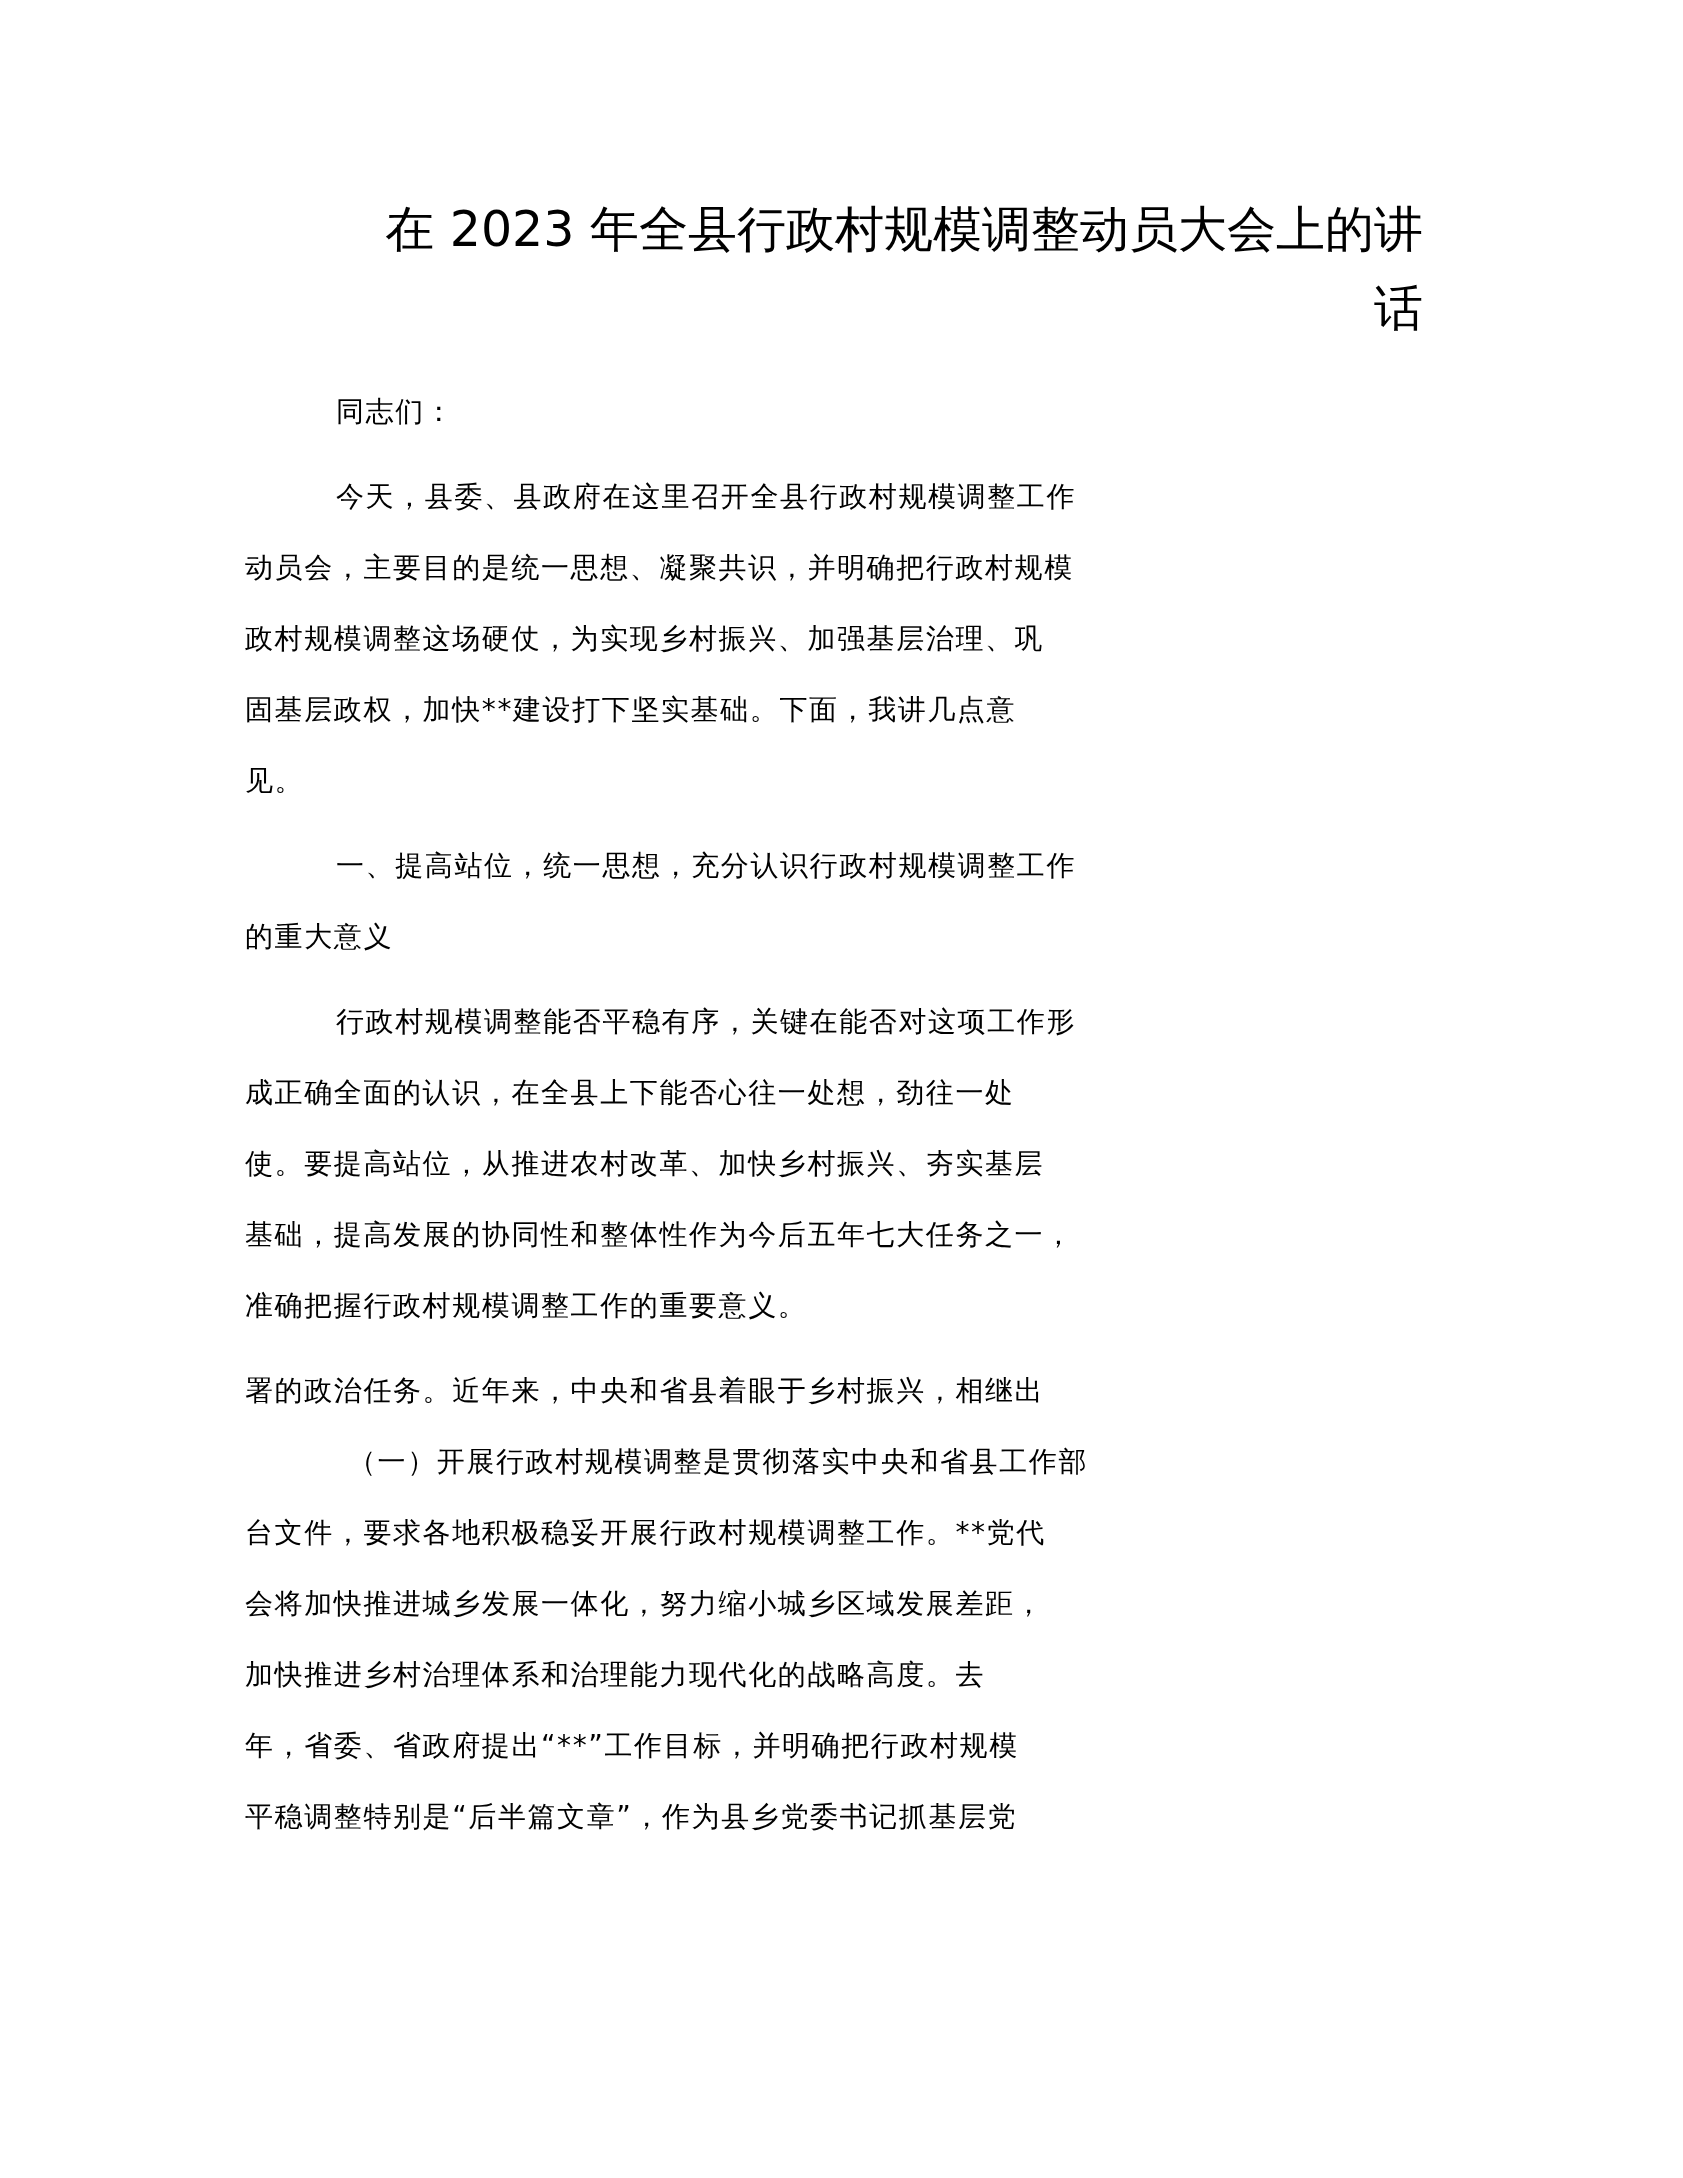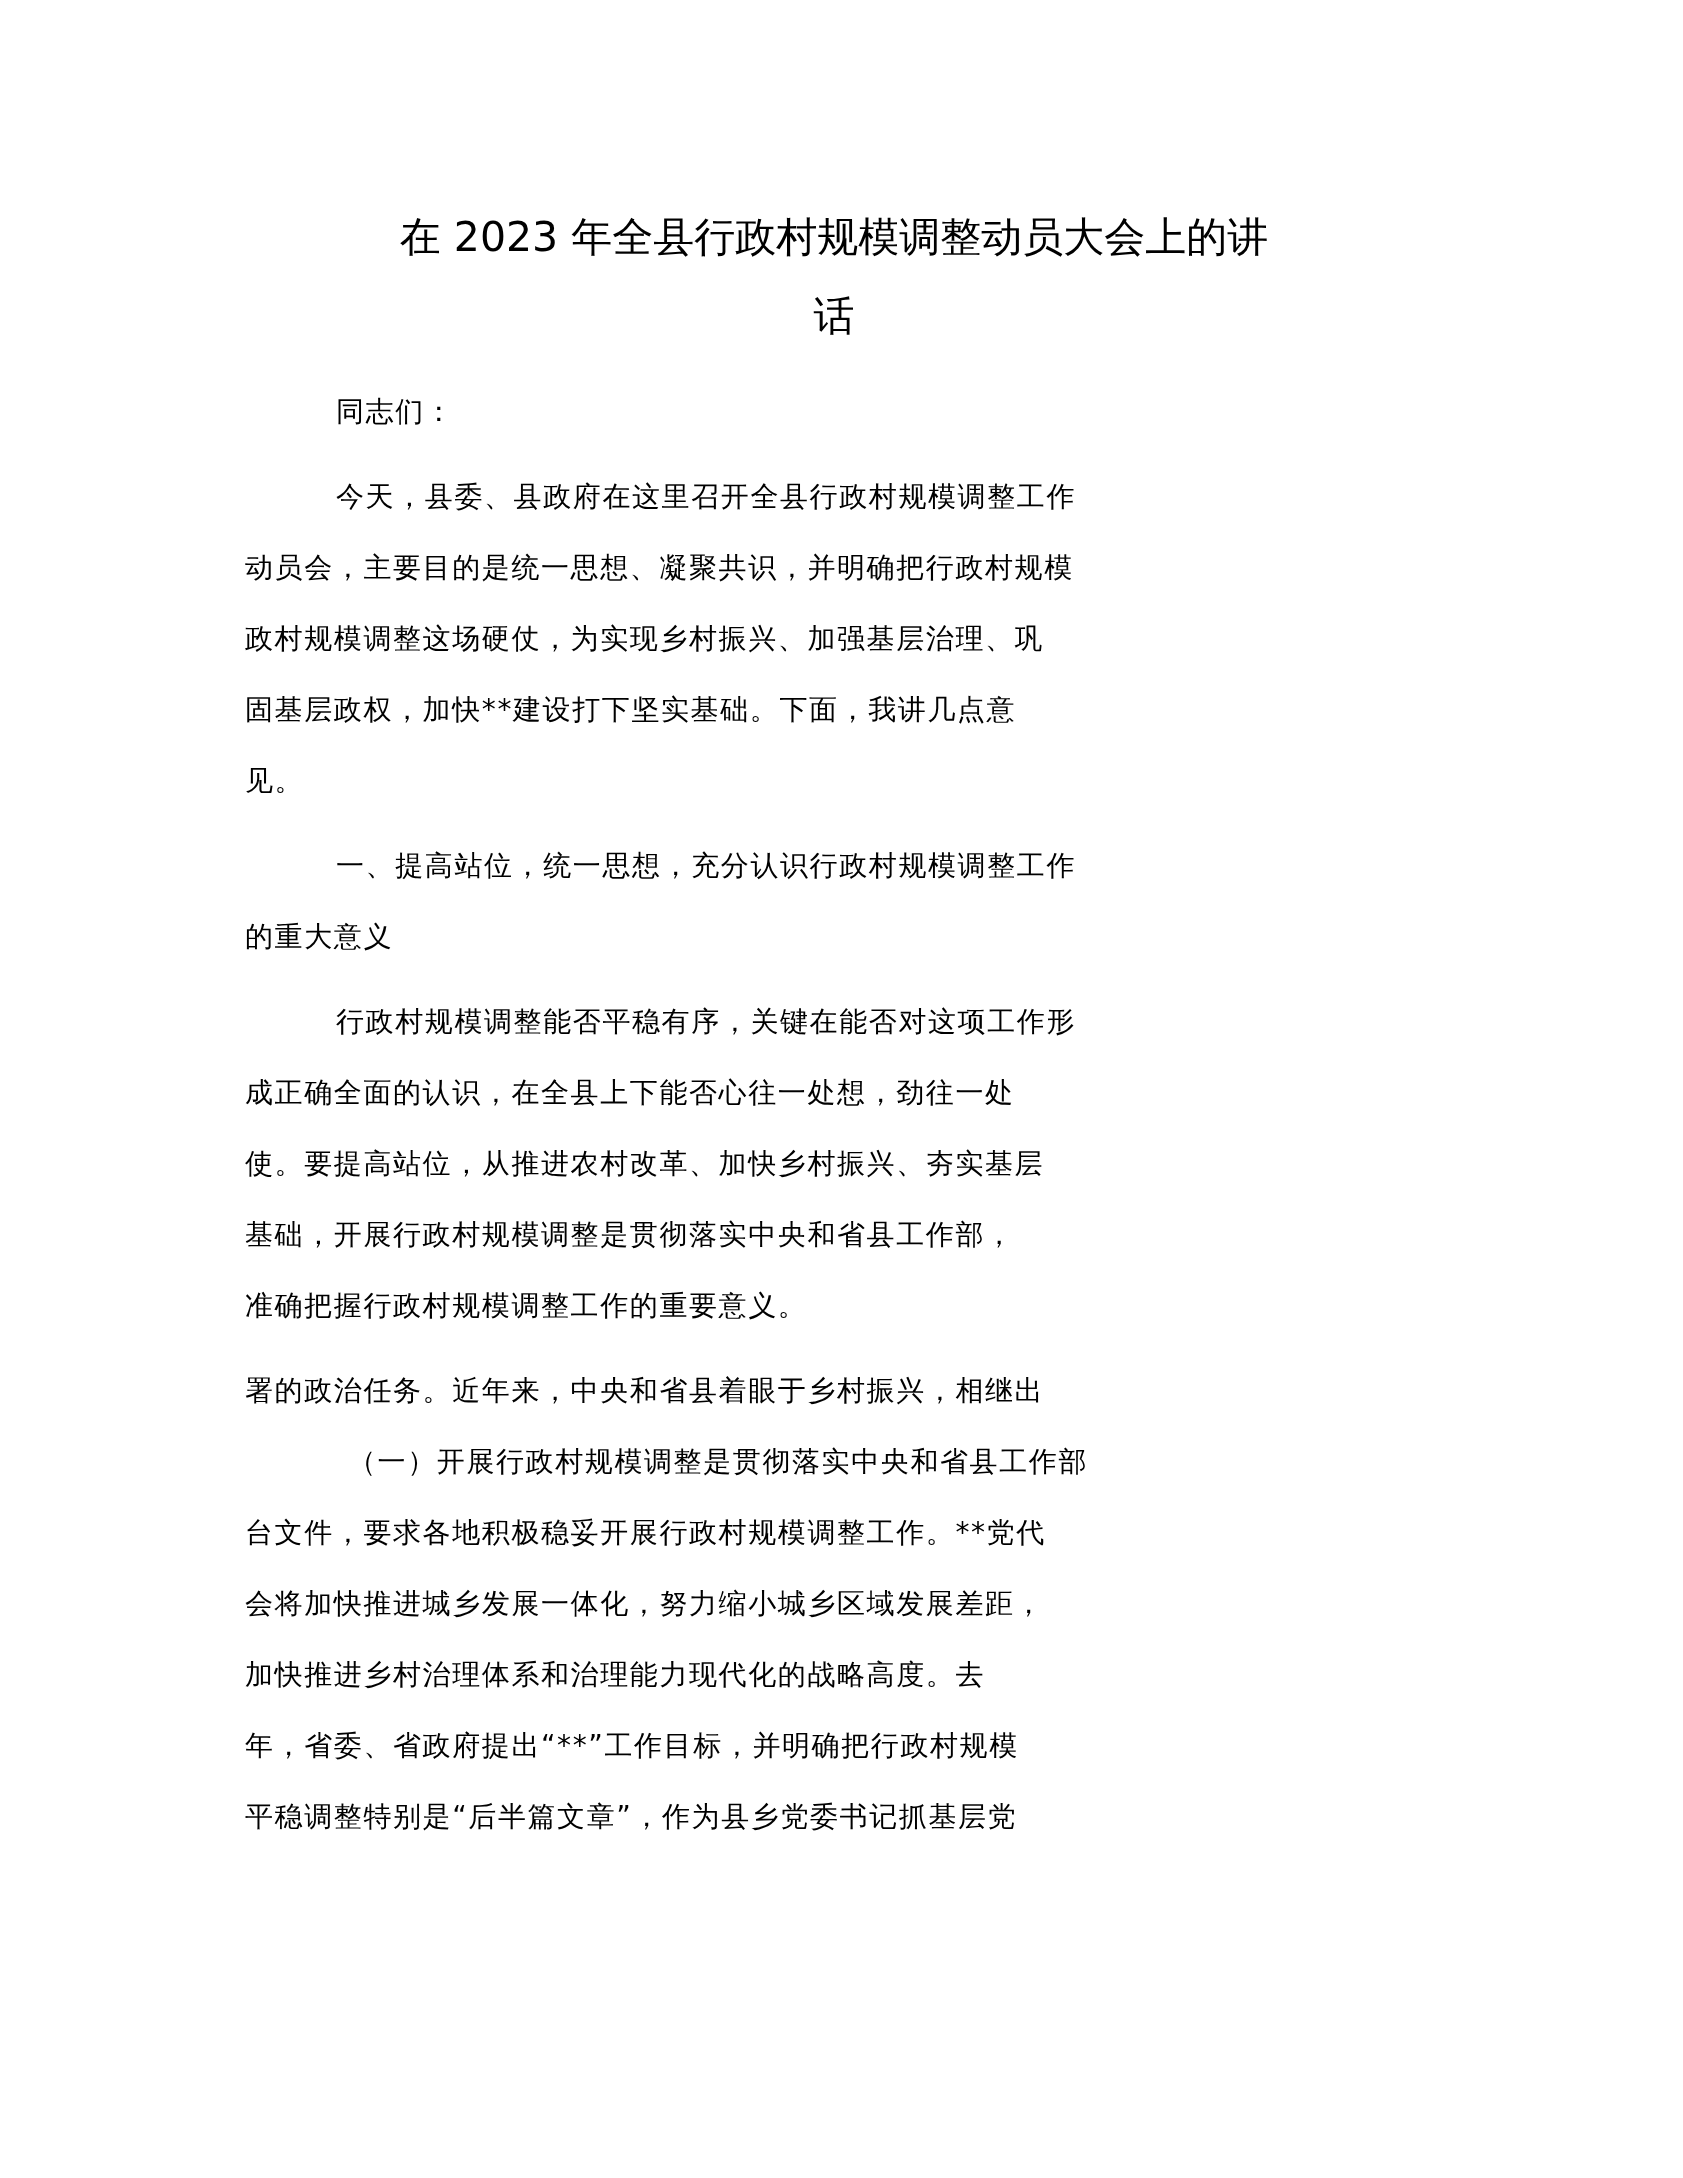--- a/index.html
+++ b/index.html
@@ -20,23 +20,23 @@
     left: 0;
     top: 0;
     width: 1683px;
     height: 2178px;
     background: #ffffff;
   }
   .title {
     position: absolute;
     left: 245px;
     width: 1178px;
-    top: 198px;
-    text-align: center;
-    font-size: 41px;
+    top: 190px;
+    text-align: right;
+    font-size: 49px;
     line-height: 79px;
     letter-spacing: 0px;
     white-space: nowrap;
   }
   .title .tline {
     display: block;
     height: 79px;
   }
   .body {
     position: absolute;
@@ -90,21 +90,21 @@
     <div>
       <span class="line indent">一、提高站位，统一思想，充分认识行政村规模调整工作</span>
       <span class="line">的重大意义</span>
     </div>
     <span class="pgap"></span>
 
     <div>
       <span class="line indent">行政村规模调整能否平稳有序，关键在能否对这项工作形</span>
       <span class="line">成正确全面的认识，在全县上下能否心往一处想，劲往一处</span>
       <span class="line">使。要提高站位，从推进农村改革、加快乡村振兴、夯实基层</span>
-      <span class="line">基础，开展行政村规模调整是贯彻落实中央和省县工作部，</span>
+      <span class="line">基础，提高发展的协同性和整体性作为今后五年七大任务之一，</span>
       <span class="line">准确把握行政村规模调整工作的重要意义。</span>
     </div>
     <span class="pgap"></span>
 
     <div>
       <span class="line">署的政治任务。近年来，中央和省县着眼于乡村振兴，相继出</span>
       <span class="line indent-sub">（一）开展行政村规模调整是贯彻落实中央和省县工作部</span>
       <span class="line">台文件，要求各地积极稳妥开展行政村规模调整工作。**党代</span>
       <span class="line">会将加快推进城乡发展一体化，努力缩小城乡区域发展差距，</span>
       <span class="line">加快推进乡村治理体系和治理能力现代化的战略高度。去</span>

